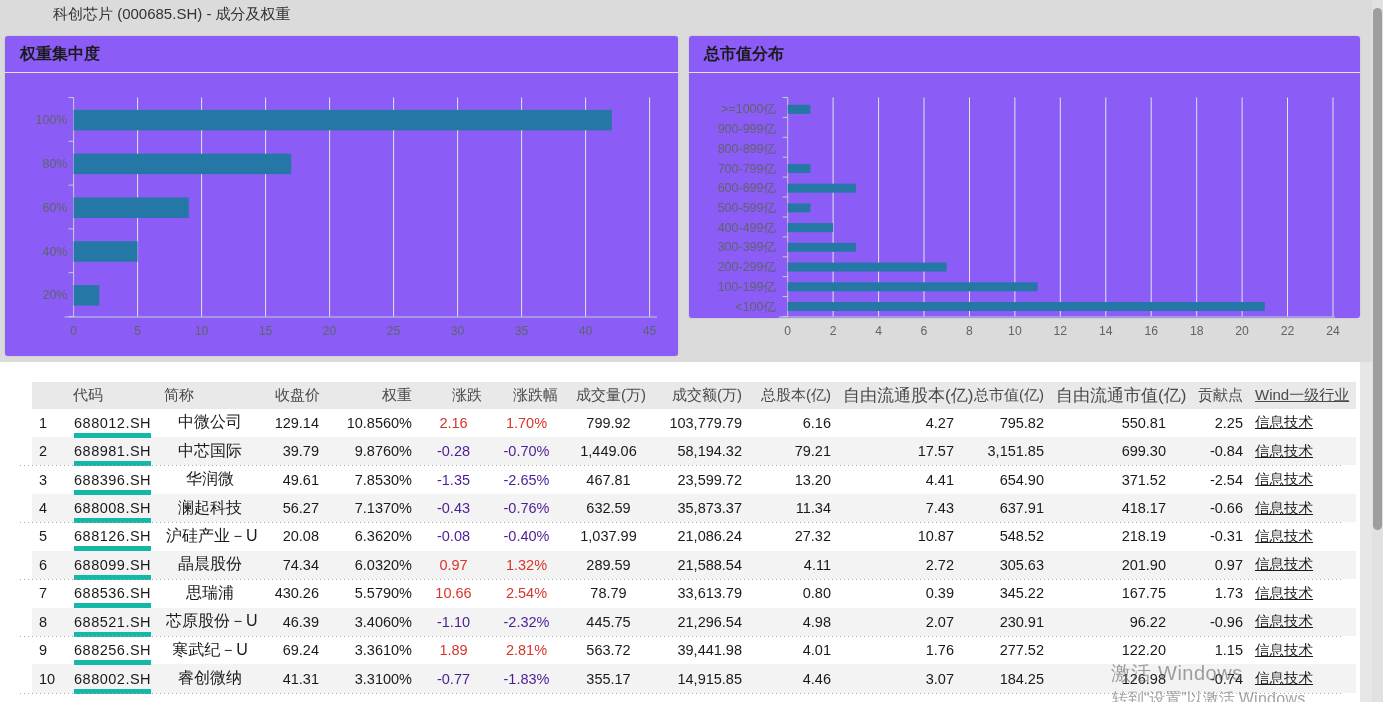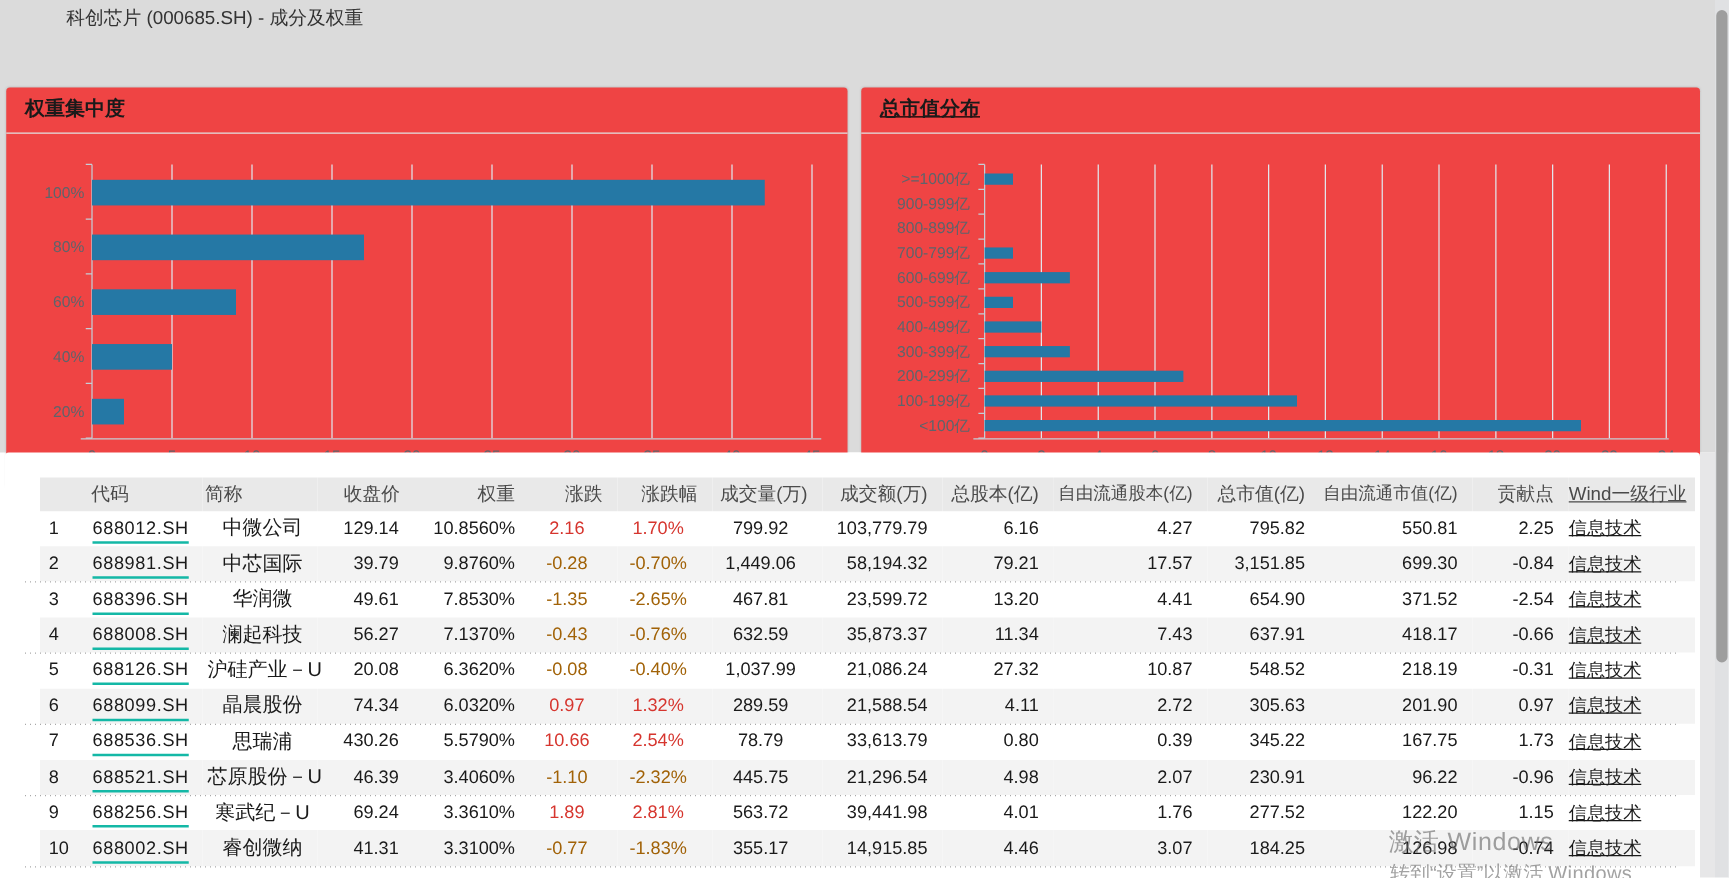--- a/index.html
+++ b/index.html
@@ -1,52 +1,52 @@
 <!DOCTYPE html>
 <html><head>
 <meta charset="utf-8">
 <style>
   * { margin:0; padding:0; box-sizing:border-box; }
   html,body { width:1383px; height:702px; overflow:hidden; background:#fff;
     font-family:"Liberation Sans", sans-serif; }
   .abs { position:absolute; }
   #graybg { left:0; top:0; width:1383px; height:362px; background:#dbdbdb; }
   #topbar-text { left:53px; top:5px; font-size:15px; color:#333; }
-  .panel { background:#ef4444; border-radius:3px; box-shadow:0 0 2px rgba(0,0,0,0.15);margin-top:34px; }
+  .panel { background:#8b5cf6; border-radius:3px; box-shadow:0 0 2px rgba(0,0,0,0.15); }
   .panel svg { position:absolute; left:0; top:0; }
   #panel1 { left:5px; top:36px; width:673px; height:320px; }
-  #panel2 { left:689px; top:36px; width:671px; height:320px;text-decoration:underline; }
+  #panel2 { left:689px; top:36px; width:671px; height:282px; }
   .ptitle { height:36.5px; line-height:36.5px; padding-left:15px; font-size:16px;
     font-weight:700; color:#1a1a1a; border-bottom:1px solid #e2e2e2; }
   #whitebox { left:4px; top:362px; width:1356px; height:340px; background:#fff; border-radius:3px; }
   #strip { left:1360px; top:362px; width:12px; height:340px; background:#e7e7e8; }
   #sbtrack { left:1372px; top:0px; width:11px; height:702px; background:#e0e1e3; }
   #sbthumb { left:1373px; top:8px; width:9px; height:522px; background:#9e9e9e; border-radius:4.5px; }
 
   table { border-collapse:collapse; table-layout:fixed; width:1324px; font-size:14px;margin-left:12px; }
   #tbl { left:20px; top:381.5px; }
   th { font-weight:400; color:#4a4a4a; background:#e9e9e9; height:27px; font-size:15px; white-space:nowrap; }
-  th.sm { font-size:14px; }
+  th.sm { font-size:17px; }
   td { white-space:nowrap; }
   td { color:#1a1a1a; height:28.45px; font-size:14.5px; }
   tr.even td { background:#f3f3f3; }
   .dotline { position:absolute; left:20px; width:1324px; height:1px;
     background:repeating-linear-gradient(90deg,#a8a8a8 0 1px,transparent 1px 4px); }
   .tr { text-align:right; padding-right:12px; }
   td.pclose { padding-right:13px; }
   td.chg, td.chgp, td.vol { padding-right:11px;text-align:center; }
   .tl { text-align:left; }
   td.c0 { padding-left:7px; }
   .c1 { padding-left:2px; }
   .c2 { padding-left:4px;text-align:center; }
   .c14 { padding-left:0px;text-decoration:underline; }
   td.c2 { font-size:16px; }
   .up { color:#d6352e; }
-  .dn { color:#a16207; }
-  .code { border-bottom:2px solid #14b8a6; letter-spacing:0.5px; padding-bottom:2px; }
+  .dn { color:#4c1d95; }
+  .code { border-bottom:5px solid #14b8a6; letter-spacing:0.5px; padding-bottom:2px; }
   #wm1 { left:1111px; top:660px; font-size:20px; color:rgba(100,100,100,0.60); }
   #wm2 { left:1112px; top:689px; font-size:16px; color:rgba(100,100,100,0.60); }
 </style>
 </head>
 <body>
 <div id="graybg" class="abs"></div>
 <div id="topbar-text" class="abs">科创芯片 (000685.SH) - 成分及权重</div>
 
 <div id="panel1" class="abs panel">
   <div class="ptitle">权重集中度</div>

